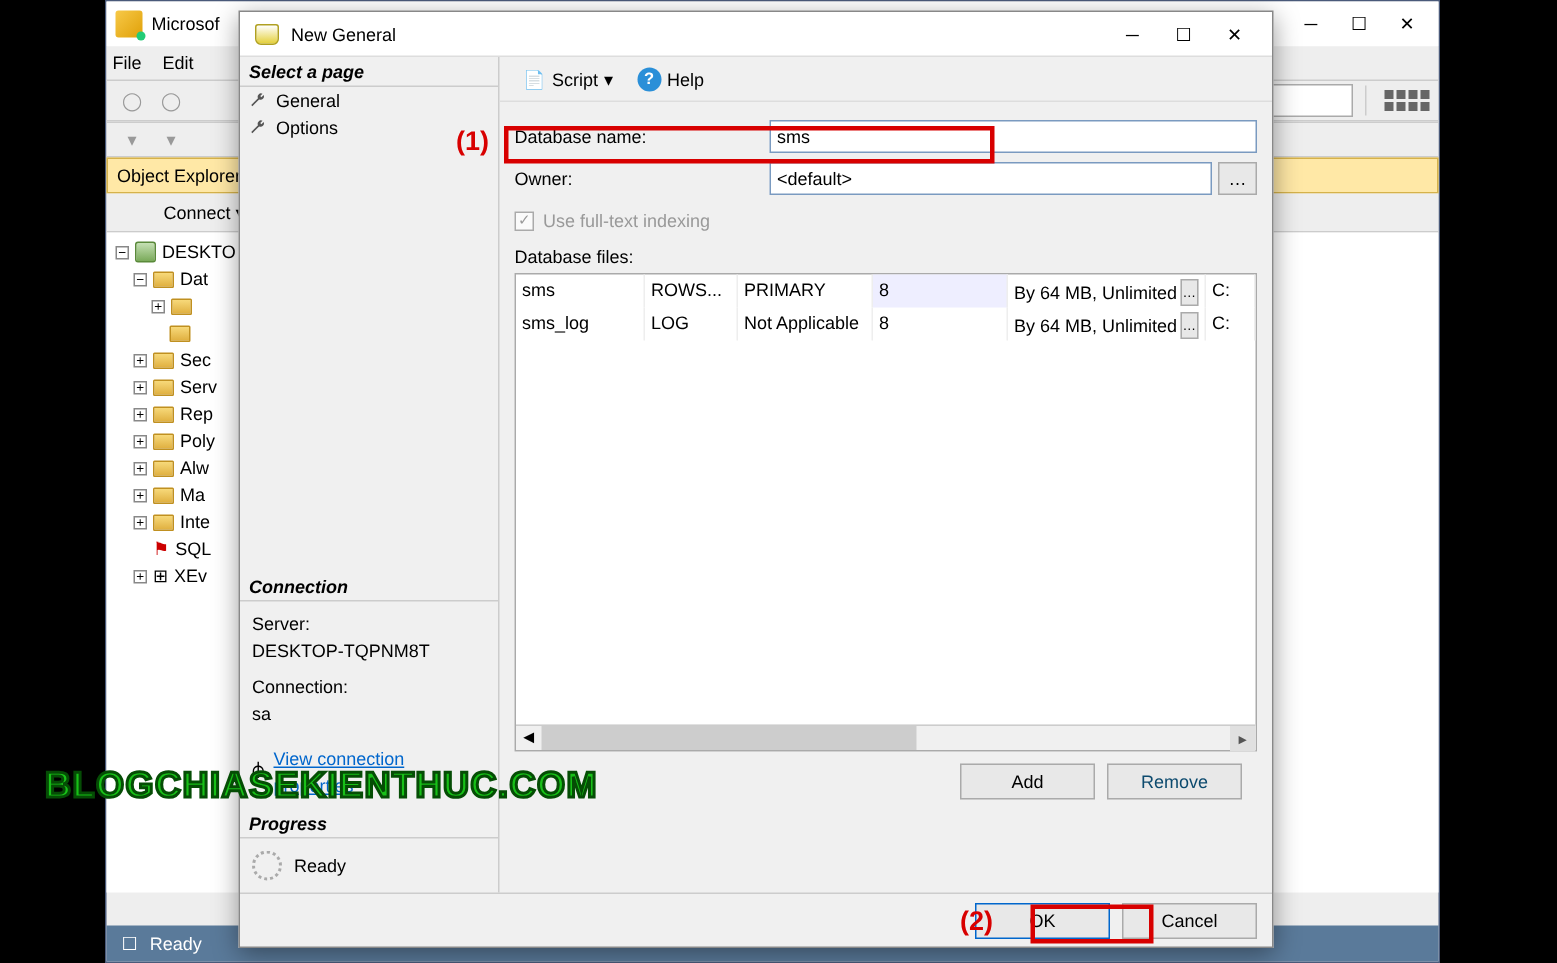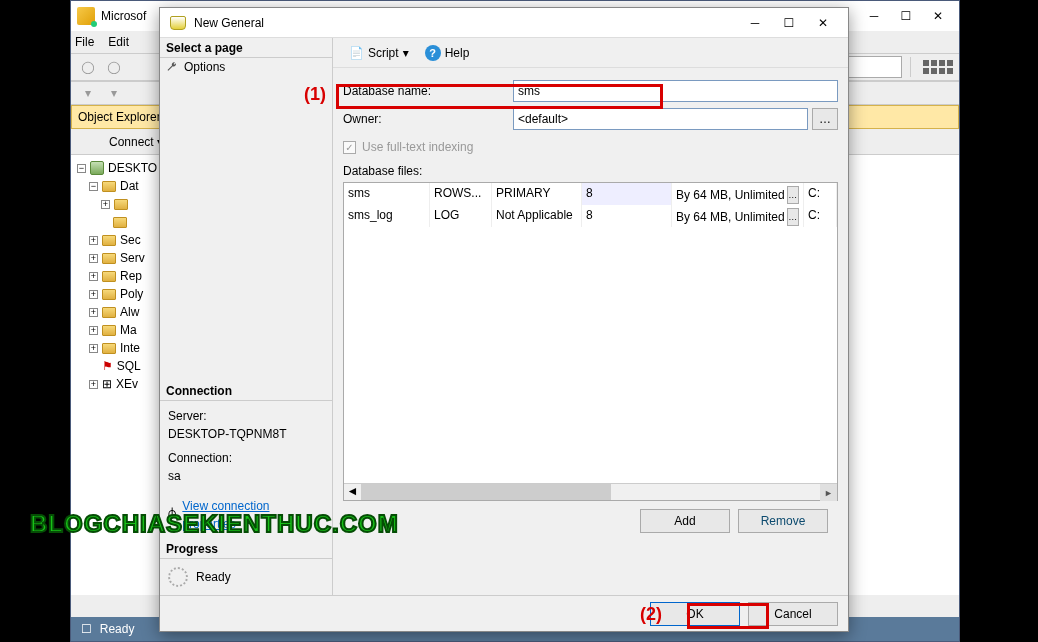--- a/index.html
+++ b/index.html
@@ -41,21 +41,21 @@
 
 .dialog { position: absolute; left: 159px; top: 7px; width: 690px; height: 625px; background: #f0f0f0; border: 1px solid #888; box-shadow: 0 4px 16px rgba(0,0,0,.4); display: flex; flex-direction: column; }
 .dlg-title { height: 30px; background: #fff; display: flex; align-items: center; padding: 0 10px; justify-content: space-between; border-bottom: 1px solid #ddd; }
 .dlg-title-left { display: flex; align-items: center; gap: 8px; }
 .dlg-db-icon { width: 16px; height: 14px; background: linear-gradient(#fff,#e4d03a); border: 1px solid #b0a020; border-radius: 2px 2px 4px 4px; }
 .dlg-win-btns { display: flex; gap: 4px; }
 .dlg-win-btn { width: 30px; height: 22px; display: flex; align-items: center; justify-content: center; }
 
 .dlg-body { flex: 1; display: flex; }
 .dlg-left { width: 173px; background: #f0f0f0; border-right: 1px solid #ccc; display: flex; flex-direction: column; }
-.sect-hdr { height: 20px; background: #f0f0f0; font-weight: bold; padding: 3px 6px; border-bottom: 1px solid #ccc; font-size: 12px; }
+.sect-hdr { height: 20px; background: #f0f0f0; font-weight: bold; padding: 3px 6px; border-bottom: 1px solid #ccc; font-size: 12px; font-style: italic; }
 .page-item { display: flex; align-items: center; height: 18px; padding: 0 6px; gap: 6px; font-size: 12px; }
 .wrench { width: 12px; height: 12px; display: inline-block; }
 .wrench svg { width: 12px; height: 12px; }
 .conn-body { padding: 6px 8px; font-size: 12px; line-height: 1.5; }
 .conn-link { color: #0066cc; text-decoration: underline; cursor: pointer; display: inline-block; margin-top: 6px; }
 .progress-sect { padding: 8px; display: flex; align-items: center; gap: 8px; }
 .spinner { width: 20px; height: 20px; border: 2px dotted #aaa; border-radius: 50%; }
 
 .dlg-right { flex: 1; display: flex; flex-direction: column; padding: 0; }
 .dlg-toolbar { height: 30px; display: flex; align-items: center; padding: 0 10px; gap: 10px; border-bottom: 1px solid #ddd; }
@@ -227,20 +227,26 @@
     </div>
     <div class="dlg-win-btns">
       <div class="dlg-win-btn">─</div>
       <div class="dlg-win-btn">☐</div>
       <div class="dlg-win-btn">✕</div>
     </div>
   </div>
   <div class="dlg-body">
     <div class="dlg-left">
       <div class="sect-hdr">Select a page</div>
+      <div class="page-item">
+          <span class="wrench"><svg viewBox="0 0 16 16">
+              <path d="M13 3a3 3 0 01-4 4L3 13l-1-1 6-6a3 3 0 014-4l-2 2 1 1 2-2z" fill="#555"></path>
+            </svg></span>
+          <span>General</span>
+        </div>
       <div class="page-item">
           <span class="wrench"><svg viewBox="0 0 16 16">
               <path d="M13 3a3 3 0 01-4 4L3 13l-1-1 6-6a3 3 0 014-4l-2 2 1 1 2-2z" fill="#555"></path>
             </svg></span>
           <span>Options</span>
         </div>
 
       <div style="flex:1"></div>
 
       <div class="sect-hdr">Connection</div>

